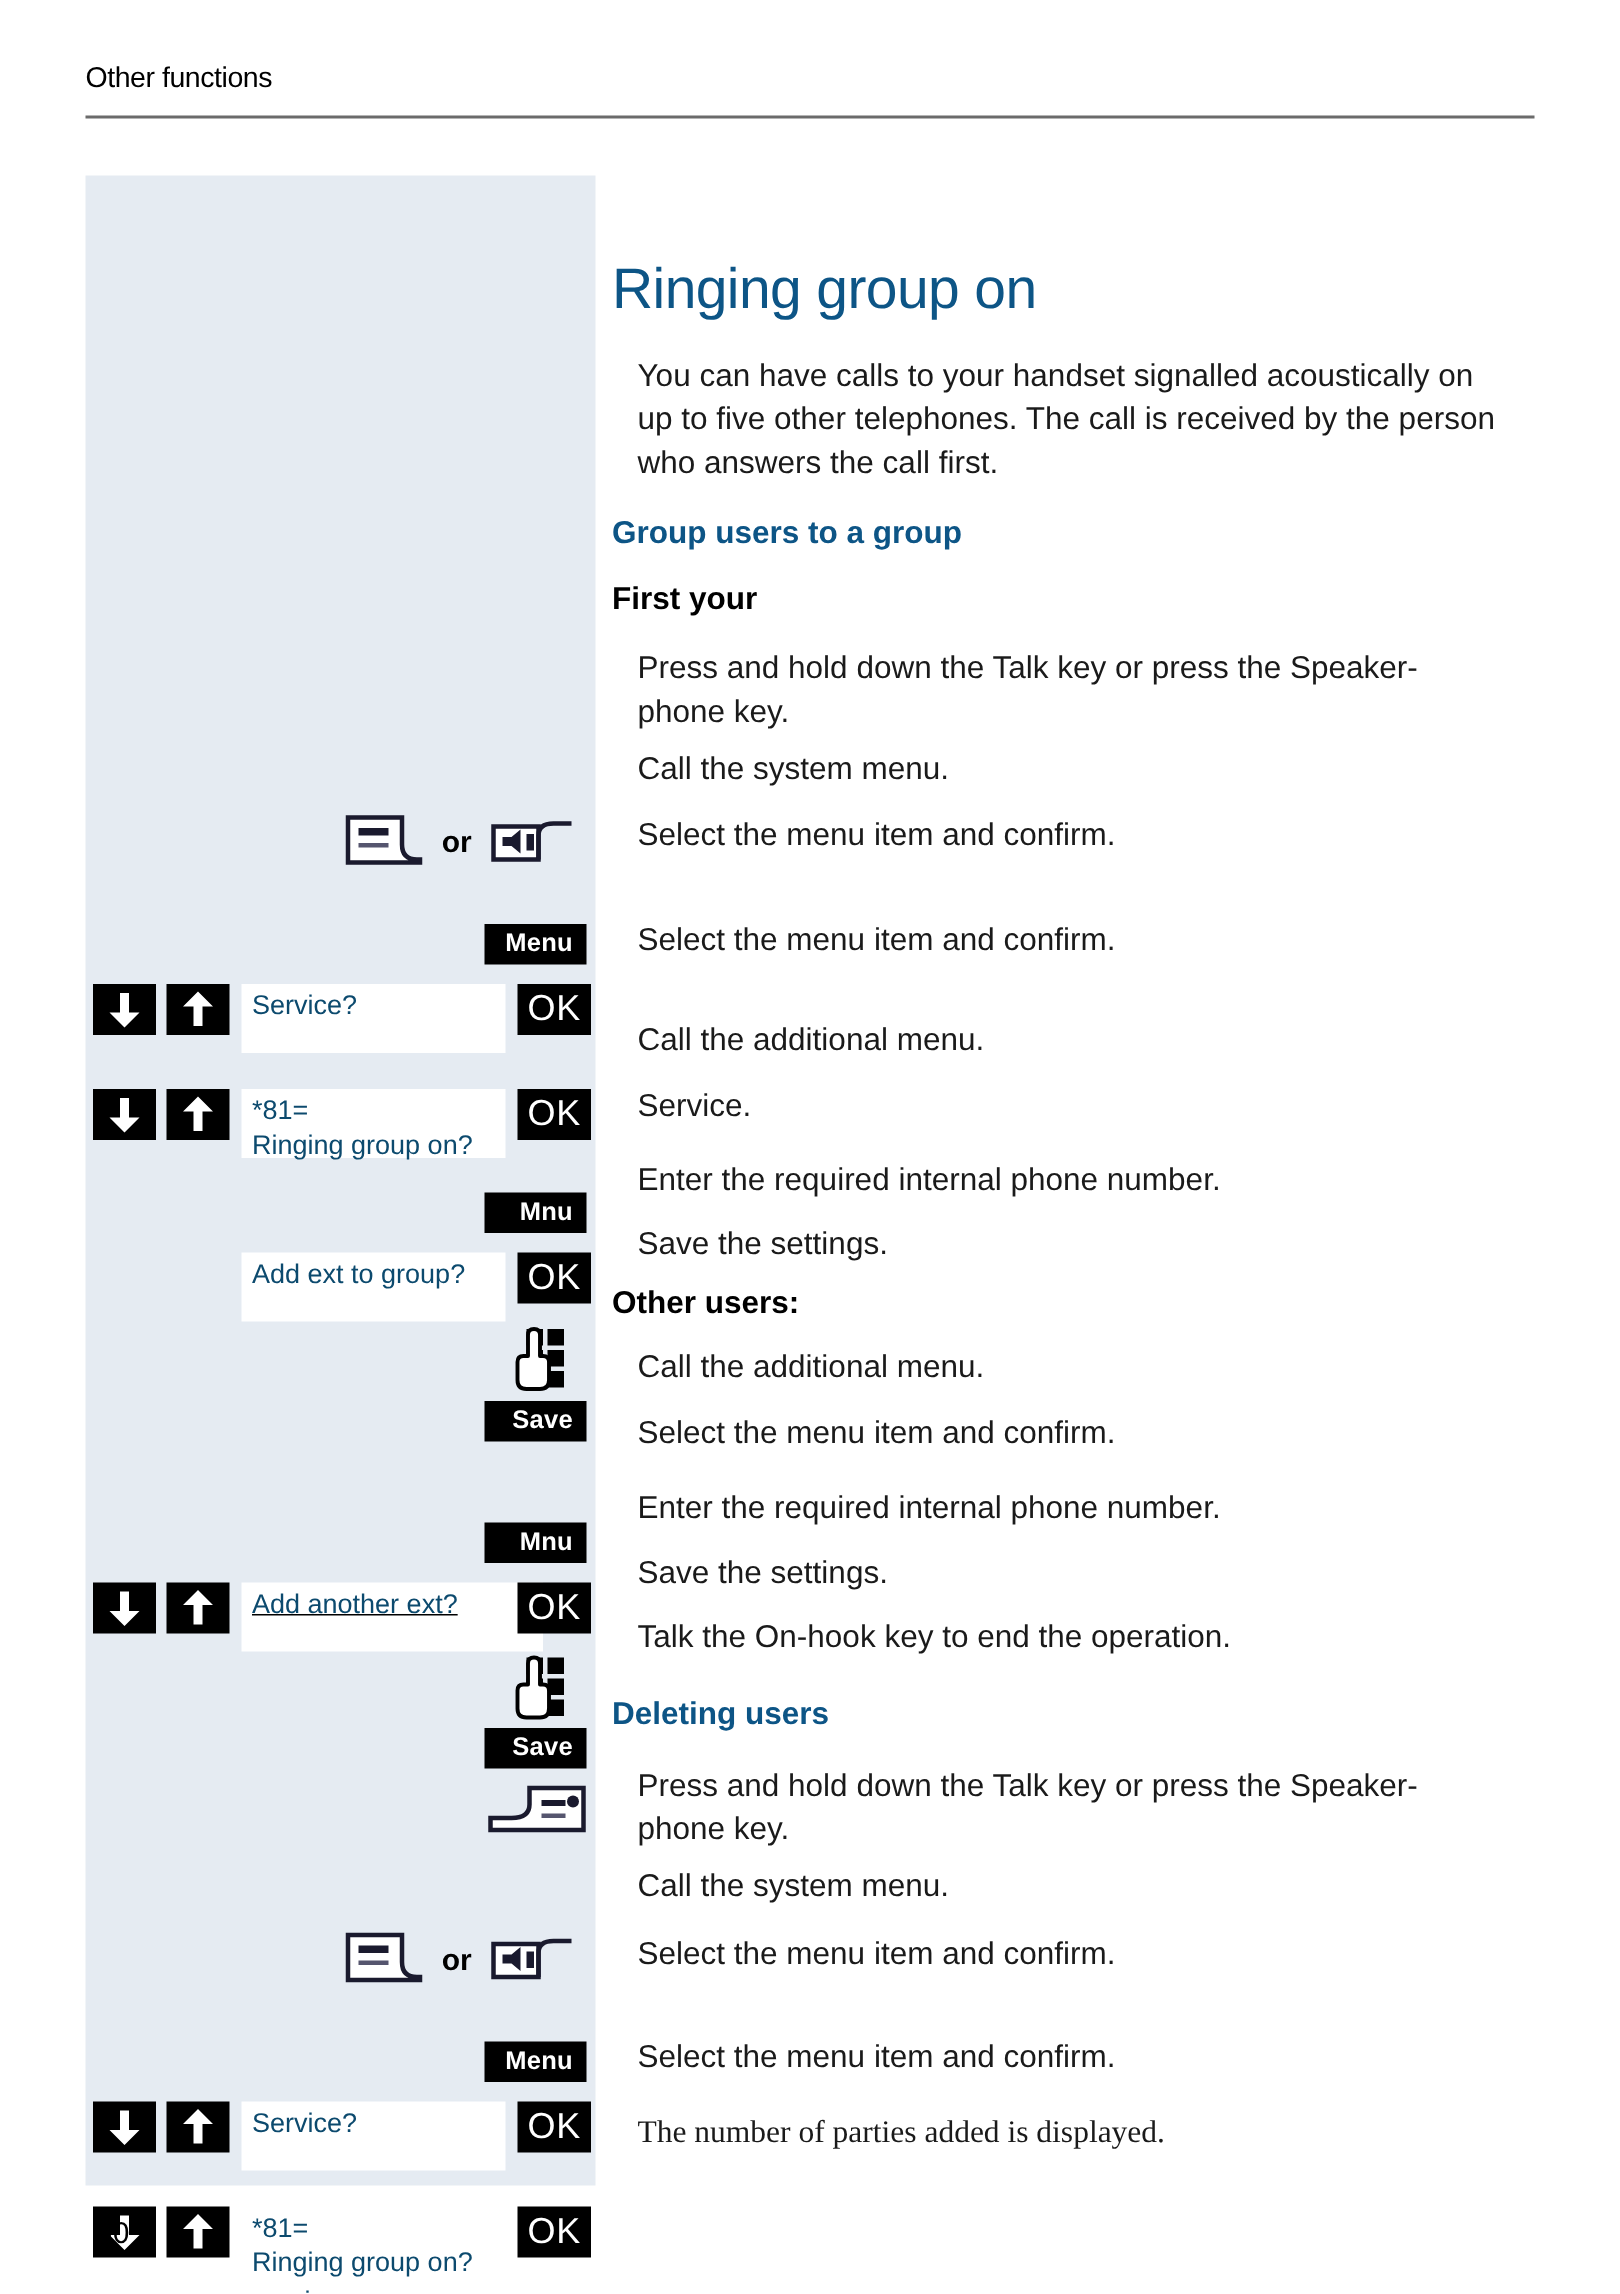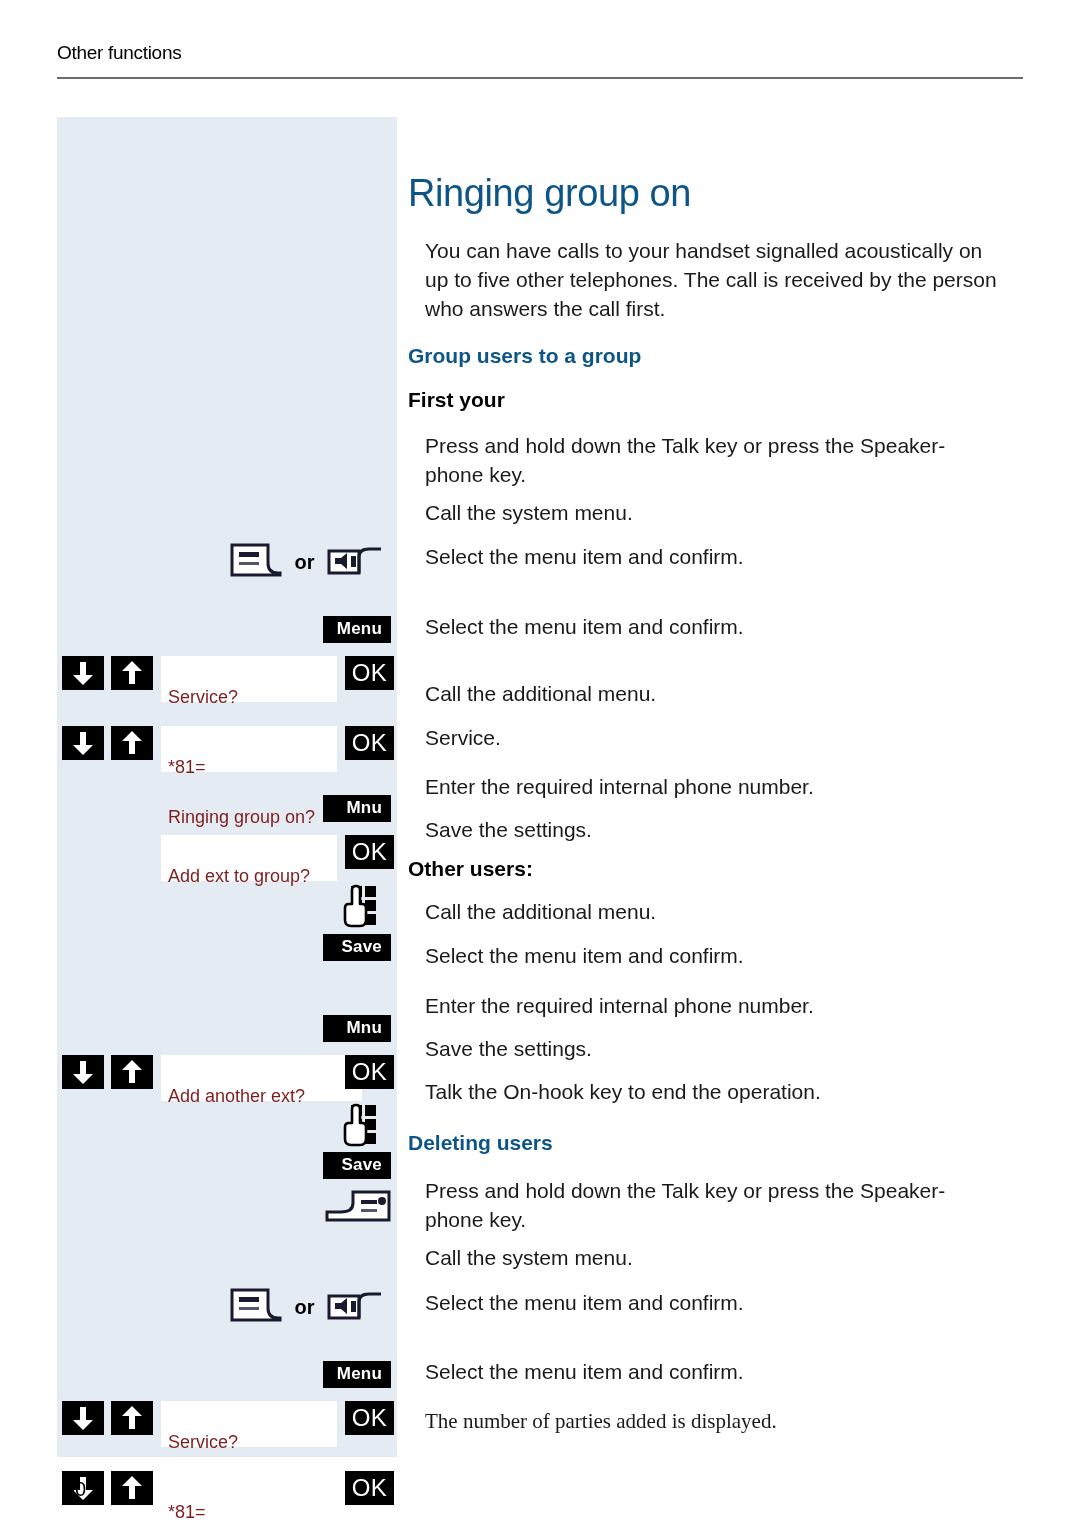--- a/index.html
+++ b/index.html
@@ -110,23 +110,22 @@
   
   .display {
     background: #ffffff;
     box-sizing: border-box;
     position: absolute;
   }
   .display-line {
     font-size: 18px;
     line-height: 23px;
     padding-left: 7px;
-    color: #7f1d1d;
+    color: #0c4a6e;
     white-space: nowrap;
-    margin-top: 27px;
   }
   .display-line.first { padding-top: 3px; }
 
   
   .okkey {
     position: absolute;
     width: 49px;
     height: 34px;
     background: #000000;
     color: #ffffff;
@@ -284,21 +283,21 @@
     <span class="arrowkey" style="position:absolute; left:5px; top:0;">
       <svg width="24" height="26" viewBox="0 0 24 26">
           <path d="M9 2 H15 V15 H22 L12 25 L2 15 H9 Z" fill="#ffffff"></path>
         </svg>
     </span>
     <span class="arrowkey" style="position:absolute; left:54px; top:0;">
       <svg width="24" height="26" viewBox="0 0 24 26">
           <path d="M12 1 L22 11 H15 V24 H9 V11 H2 Z" fill="#ffffff"></path>
         </svg>
     </span>
-    <div class="display" style="left:104px; top:0; width:201px; height:46px;">
+    <div class="display" style="left:104px; top:0; width:201px; height:46px;text-decoration:underline;">
       <div class="display-line first">Add another ext?</div>
     </div>
     <div class="okkey" style="left:288px; top:0;">OK</div>
   </div>
 
   <div class="icon-row" style="left:278px; top:986px;">
     <span class="glyph">
       <svg width="48" height="50" viewBox="0 0 48 50">
         <rect x="16" y="2" width="11" height="11" fill="#000"></rect>
         <rect x="30" y="2" width="11" height="11" fill="#000"></rect>

